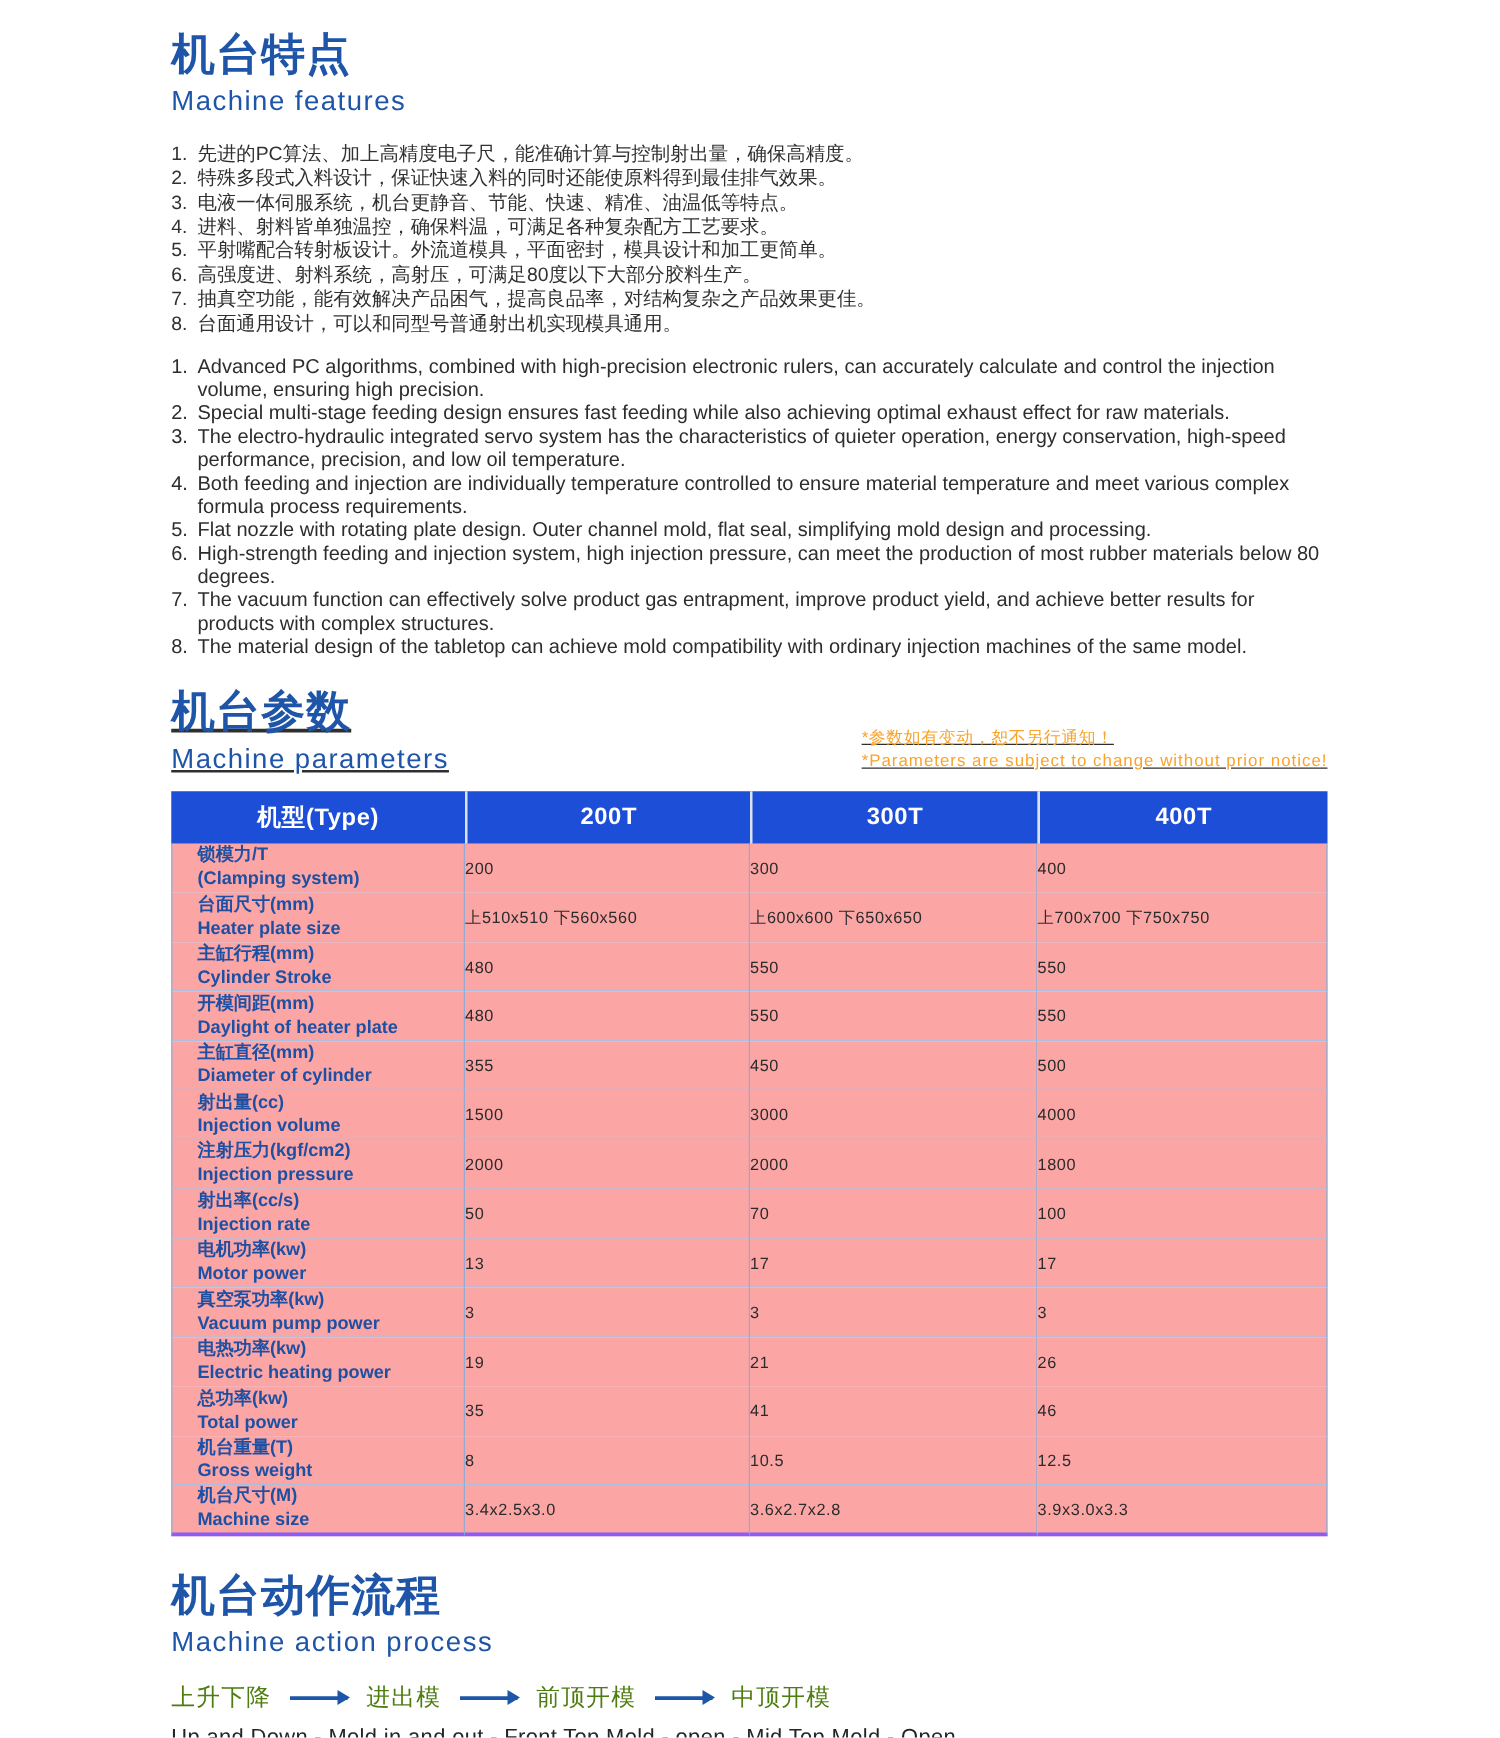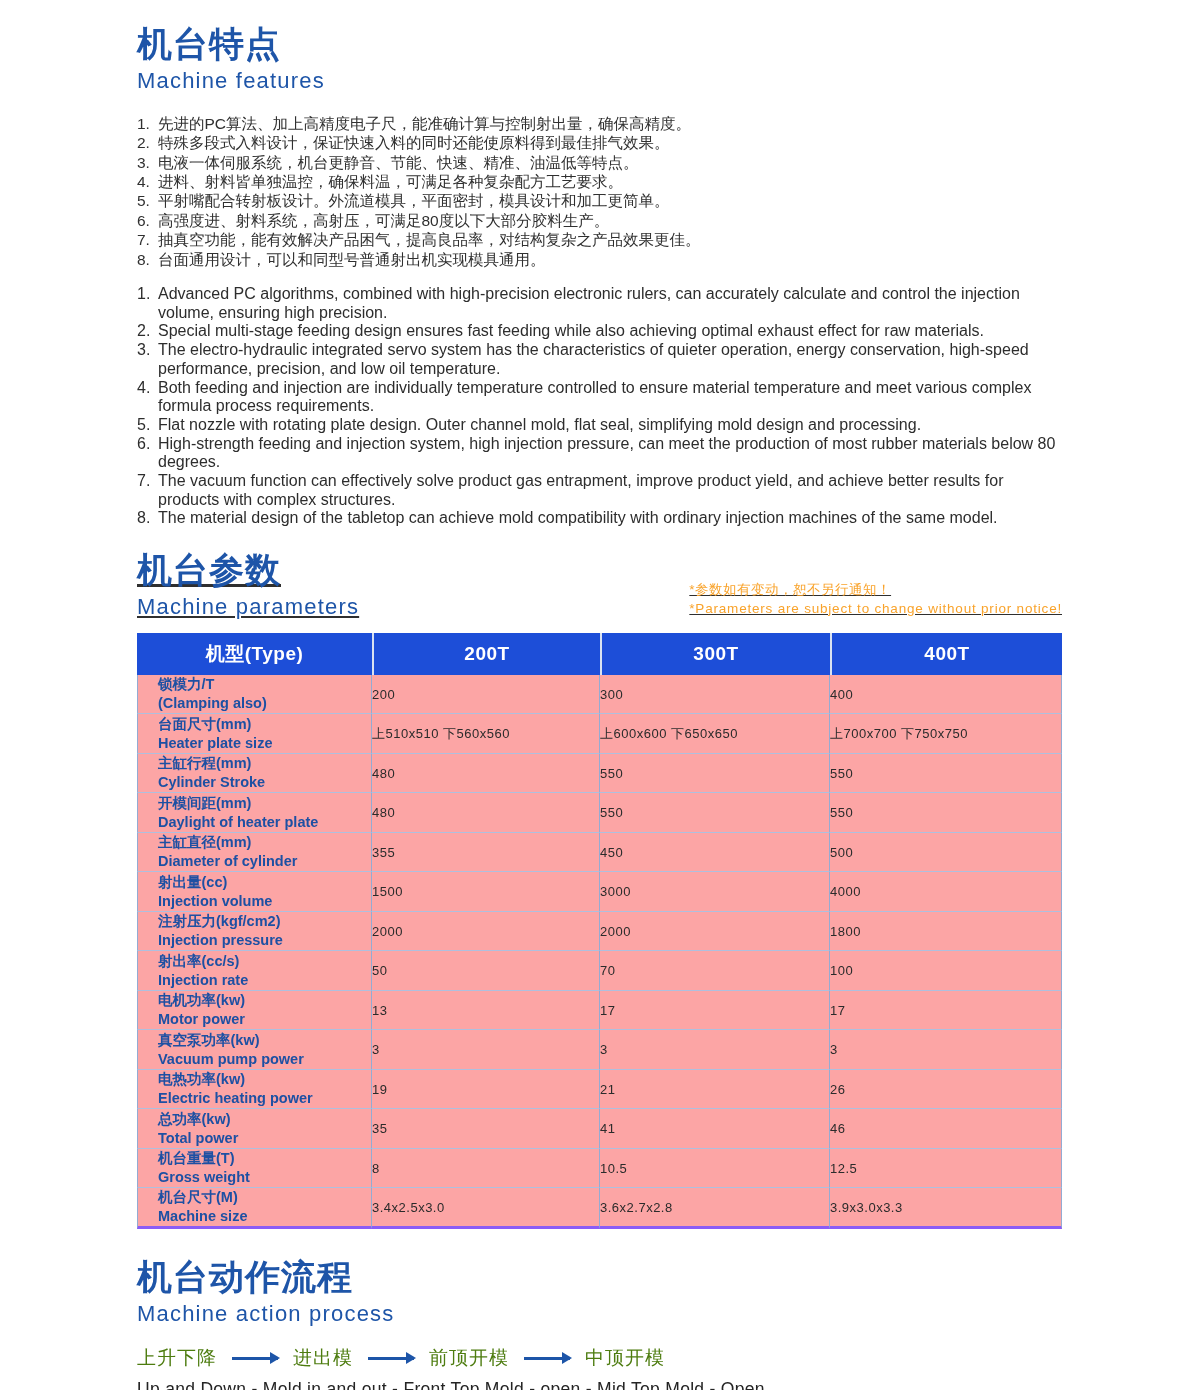--- a/index.html
+++ b/index.html
@@ -184,21 +184,21 @@
               <th>机型(Type)</th>
               <th>200T</th>
               <th>300T</th>
               <th>400T</th>
             </tr>
           </thead>
         <tbody>
             <tr>
               <th class="label-cell">
                 <div class="label-zh">锁模力/T</div>
-                <div class="label-en">(Clamping also)</div>
+                <div class="label-en">(Clamping system)</div>
               </th>
               <td class="value-cell">200</td>
               <td class="value-cell">300</td>
               <td class="value-cell">400</td>
             </tr>
             <tr>
               <th class="label-cell">
                 <div class="label-zh">台面尺寸(mm)</div>
                 <div class="label-en">Heater plate size</div>
               </th>

